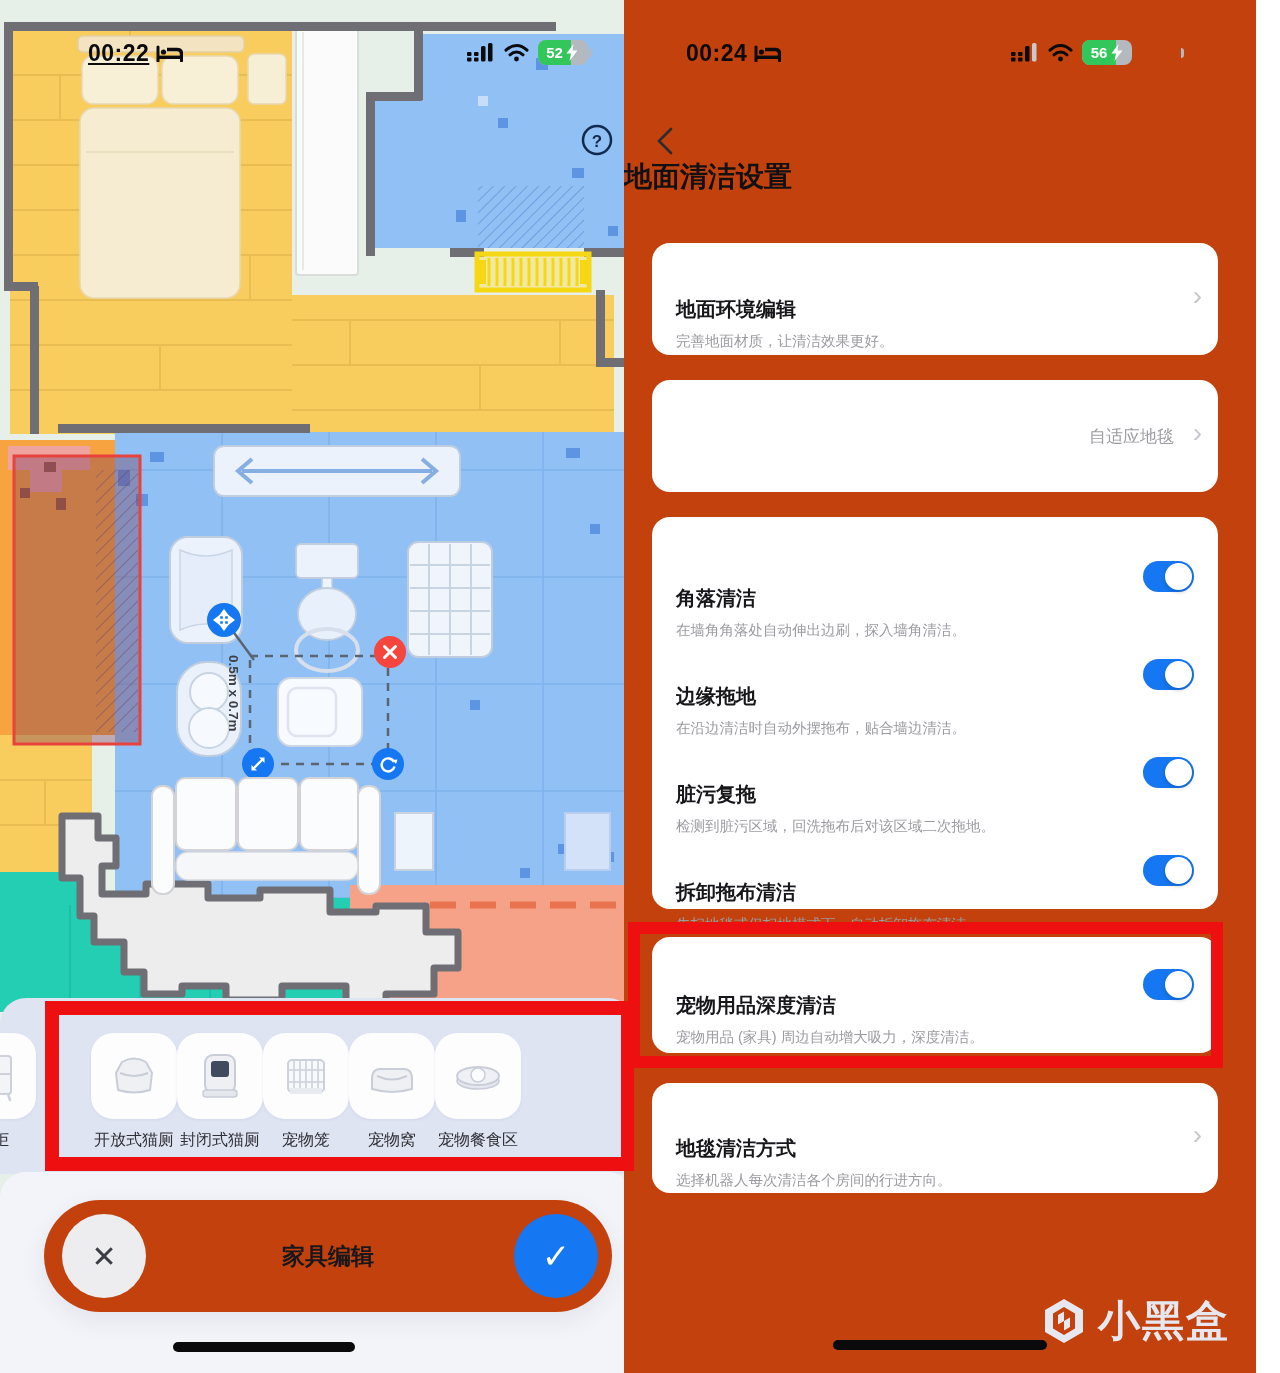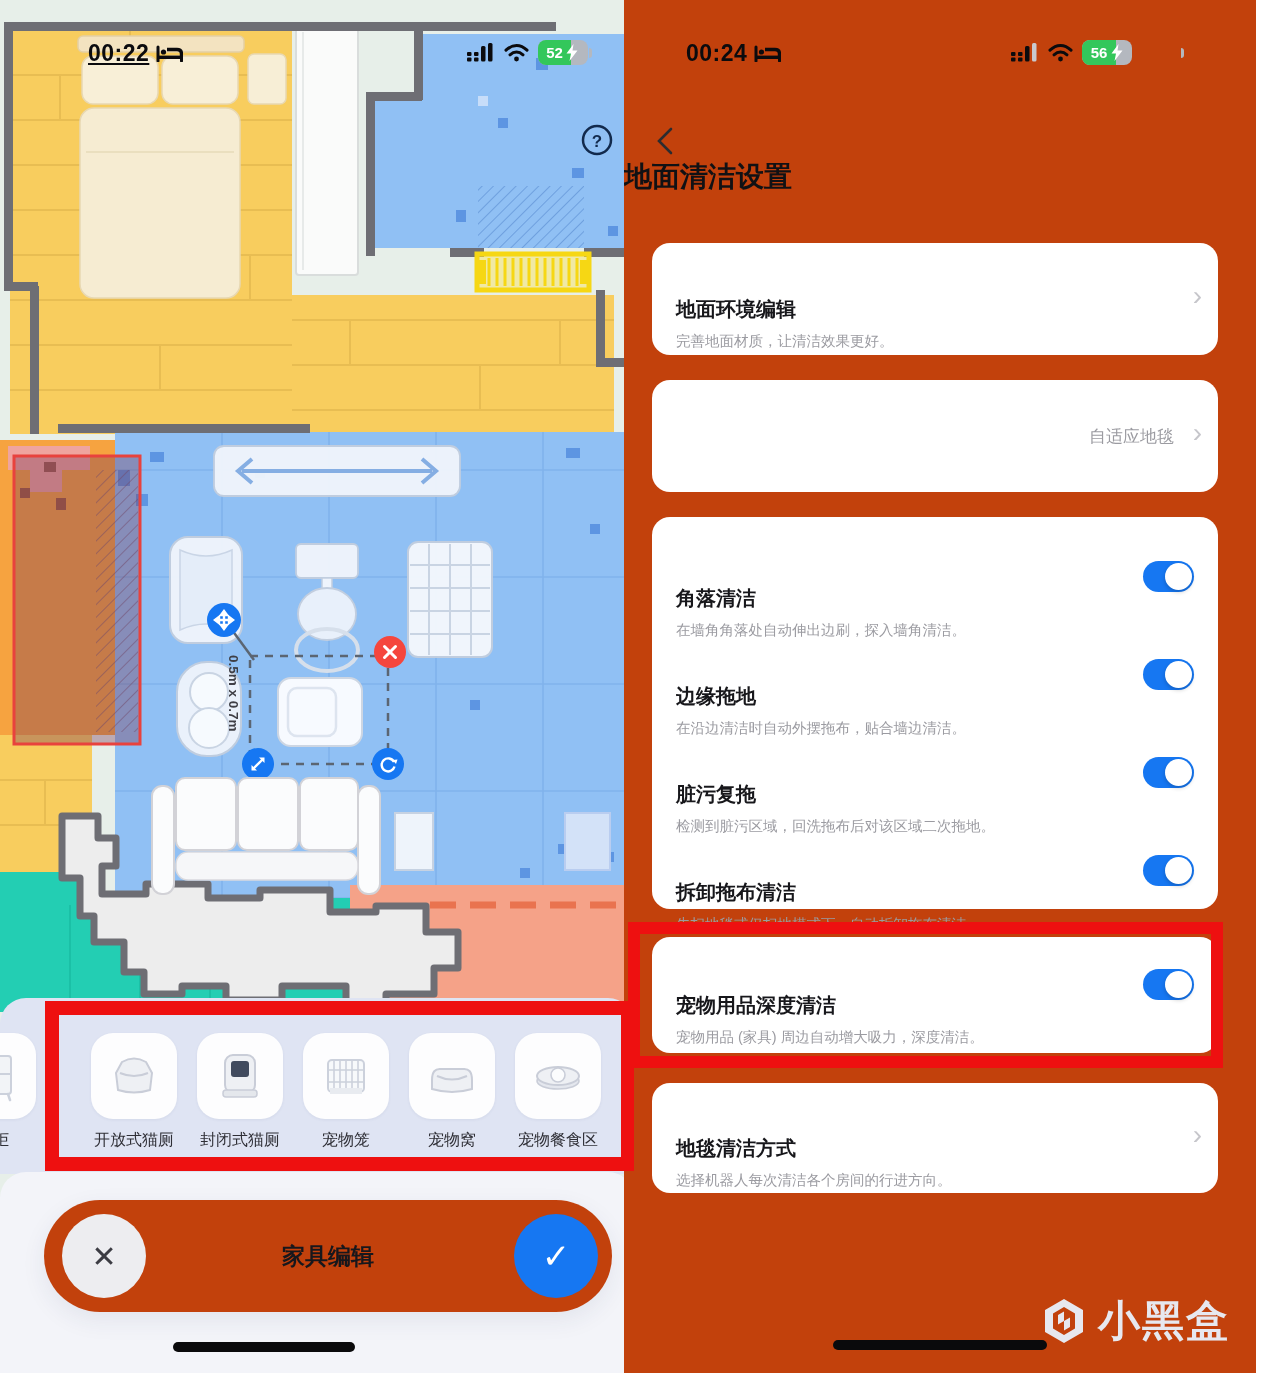--- a/index.html
+++ b/index.html
@@ -14,21 +14,21 @@
   .sb-time{position:absolute;font-size:23px;font-weight:700;color:#0b0b0e;letter-spacing:.5px;display:flex;align-items:center;gap:7px;}
   .sb-icons{position:absolute;display:flex;align-items:center;gap:9px;}
   .batt{position:relative;width:50px;height:25px;border-radius:8px;background:#b4b8bf;overflow:hidden;display:flex;}
   .batt .fill{background:#33c75b;width:33px;height:100%;display:flex;align-items:center;justify-content:center;}
   .batt .pct{color:#fff;font-size:15px;font-weight:700;}
   .batt svg{position:absolute;left:28px;top:4px;}
   .batt-cap{width:3px;height:10px;background:#b4b8bf;border-radius:0 3px 3px 0;margin-left:1px;}
 
   
   .tray{position:absolute;left:0;top:998px;width:634px;height:176px;background:#dfe4f3;border-radius:26px 26px 0 0;}
-  .tray-items{position:absolute;left:91px;top:35px;display:flex;gap:20px;}
+  .tray-items{position:absolute;left:91px;top:35px;display:flex;}
   .tray-item{width:86px;display:flex;flex-direction:column;align-items:center;}
   .tile{width:86px;height:86px;background:#fdfdfe;border-radius:22px;display:flex;align-items:center;justify-content:center;box-shadow:0 1px 3px rgba(60,70,120,.07);}
   .tray-label{margin-top:11px;font-size:16px;color:#2f2f36;white-space:nowrap;}
   .tray-partial{position:absolute;left:-50px;top:35px;width:86px;display:flex;flex-direction:column;align-items:center;}
   .redbox-left{position:absolute;left:45px;top:1001px;width:590px;height:170px;border:14px solid #ee1010;box-sizing:border-box;pointer-events:none;z-index:5;}
 
   .sheet{position:absolute;left:0;top:1172px;width:634px;height:201px;background:#f3f4f9;border-radius:26px 26px 0 0;}
   .pillbar{position:absolute;left:44px;top:28px;width:568px;height:112px;background:#c2410c;border-radius:56px;box-shadow:0 8px 24px rgba(40,50,90,.08);}
   .circ-btn{position:absolute;top:14px;width:84px;height:84px;border-radius:50%;display:flex;align-items:center;justify-content:center;}
   .circ-x{left:18px;background:#ededf0;}

